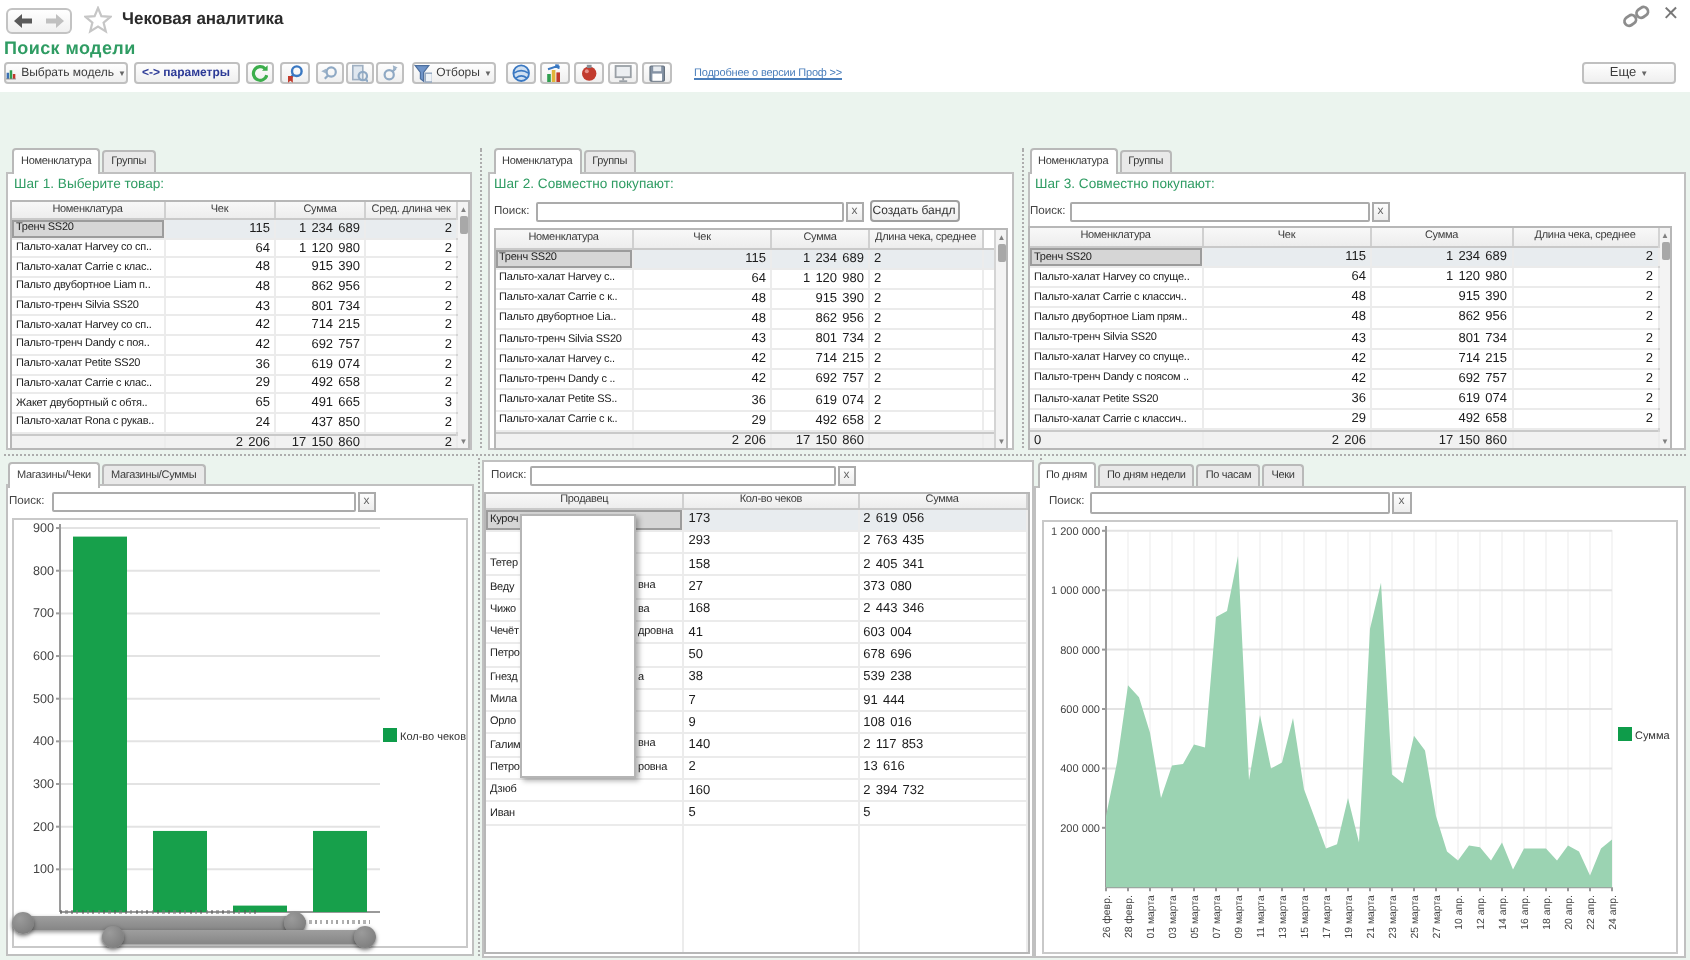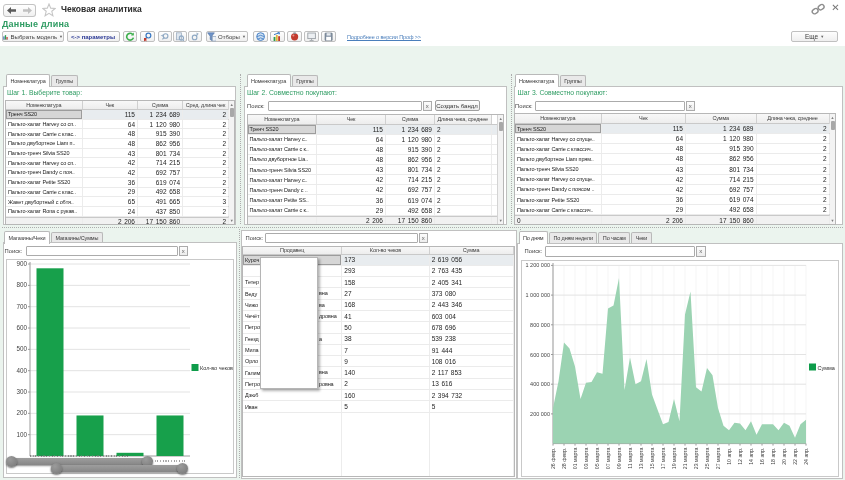--- a/index.html
+++ b/index.html
@@ -108,21 +108,21 @@
   <div id="link-icon" class="abs">
     <svg width="14" height="13" viewBox="0 0 14 13">
       <g fill="none" stroke="#8d8d8d" stroke-width="1.4">
         <rect x="1" y="6" width="6" height="4.5" rx="2.2" transform="rotate(-35 4 8)"></rect>
         <rect x="7" y="2" width="6" height="4.5" rx="2.2" transform="rotate(-35 10 4)"></rect>
       </g>
     </svg>
   </div>
   <div id="close-icon" class="abs">✕</div>
 
-  <div id="section-title" class="abs">Данные длина</div>
+  <div id="section-title" class="abs">Поиск модели</div>
 
   <div id="version-link" class="abs" style="left: 347px;">Подробнее о версии Проф &gt;&gt;</div>
   <div id="more-btn" class="abs tb">
     <span>Еще</span>
       <span class="drop">▼</span>
   </div>
 <div class="abs tb" style="position: absolute; left: 2px; top: 31px; width: 62px; height: 11px;">
       <svg width="9" height="10" viewBox="0 0 9 10">
         <rect x="0.5" y="4" width="2" height="5" fill="#3b6fb3"></rect>
         <rect x="3" y="2" width="2" height="7" fill="#2f9e4f"></rect>

